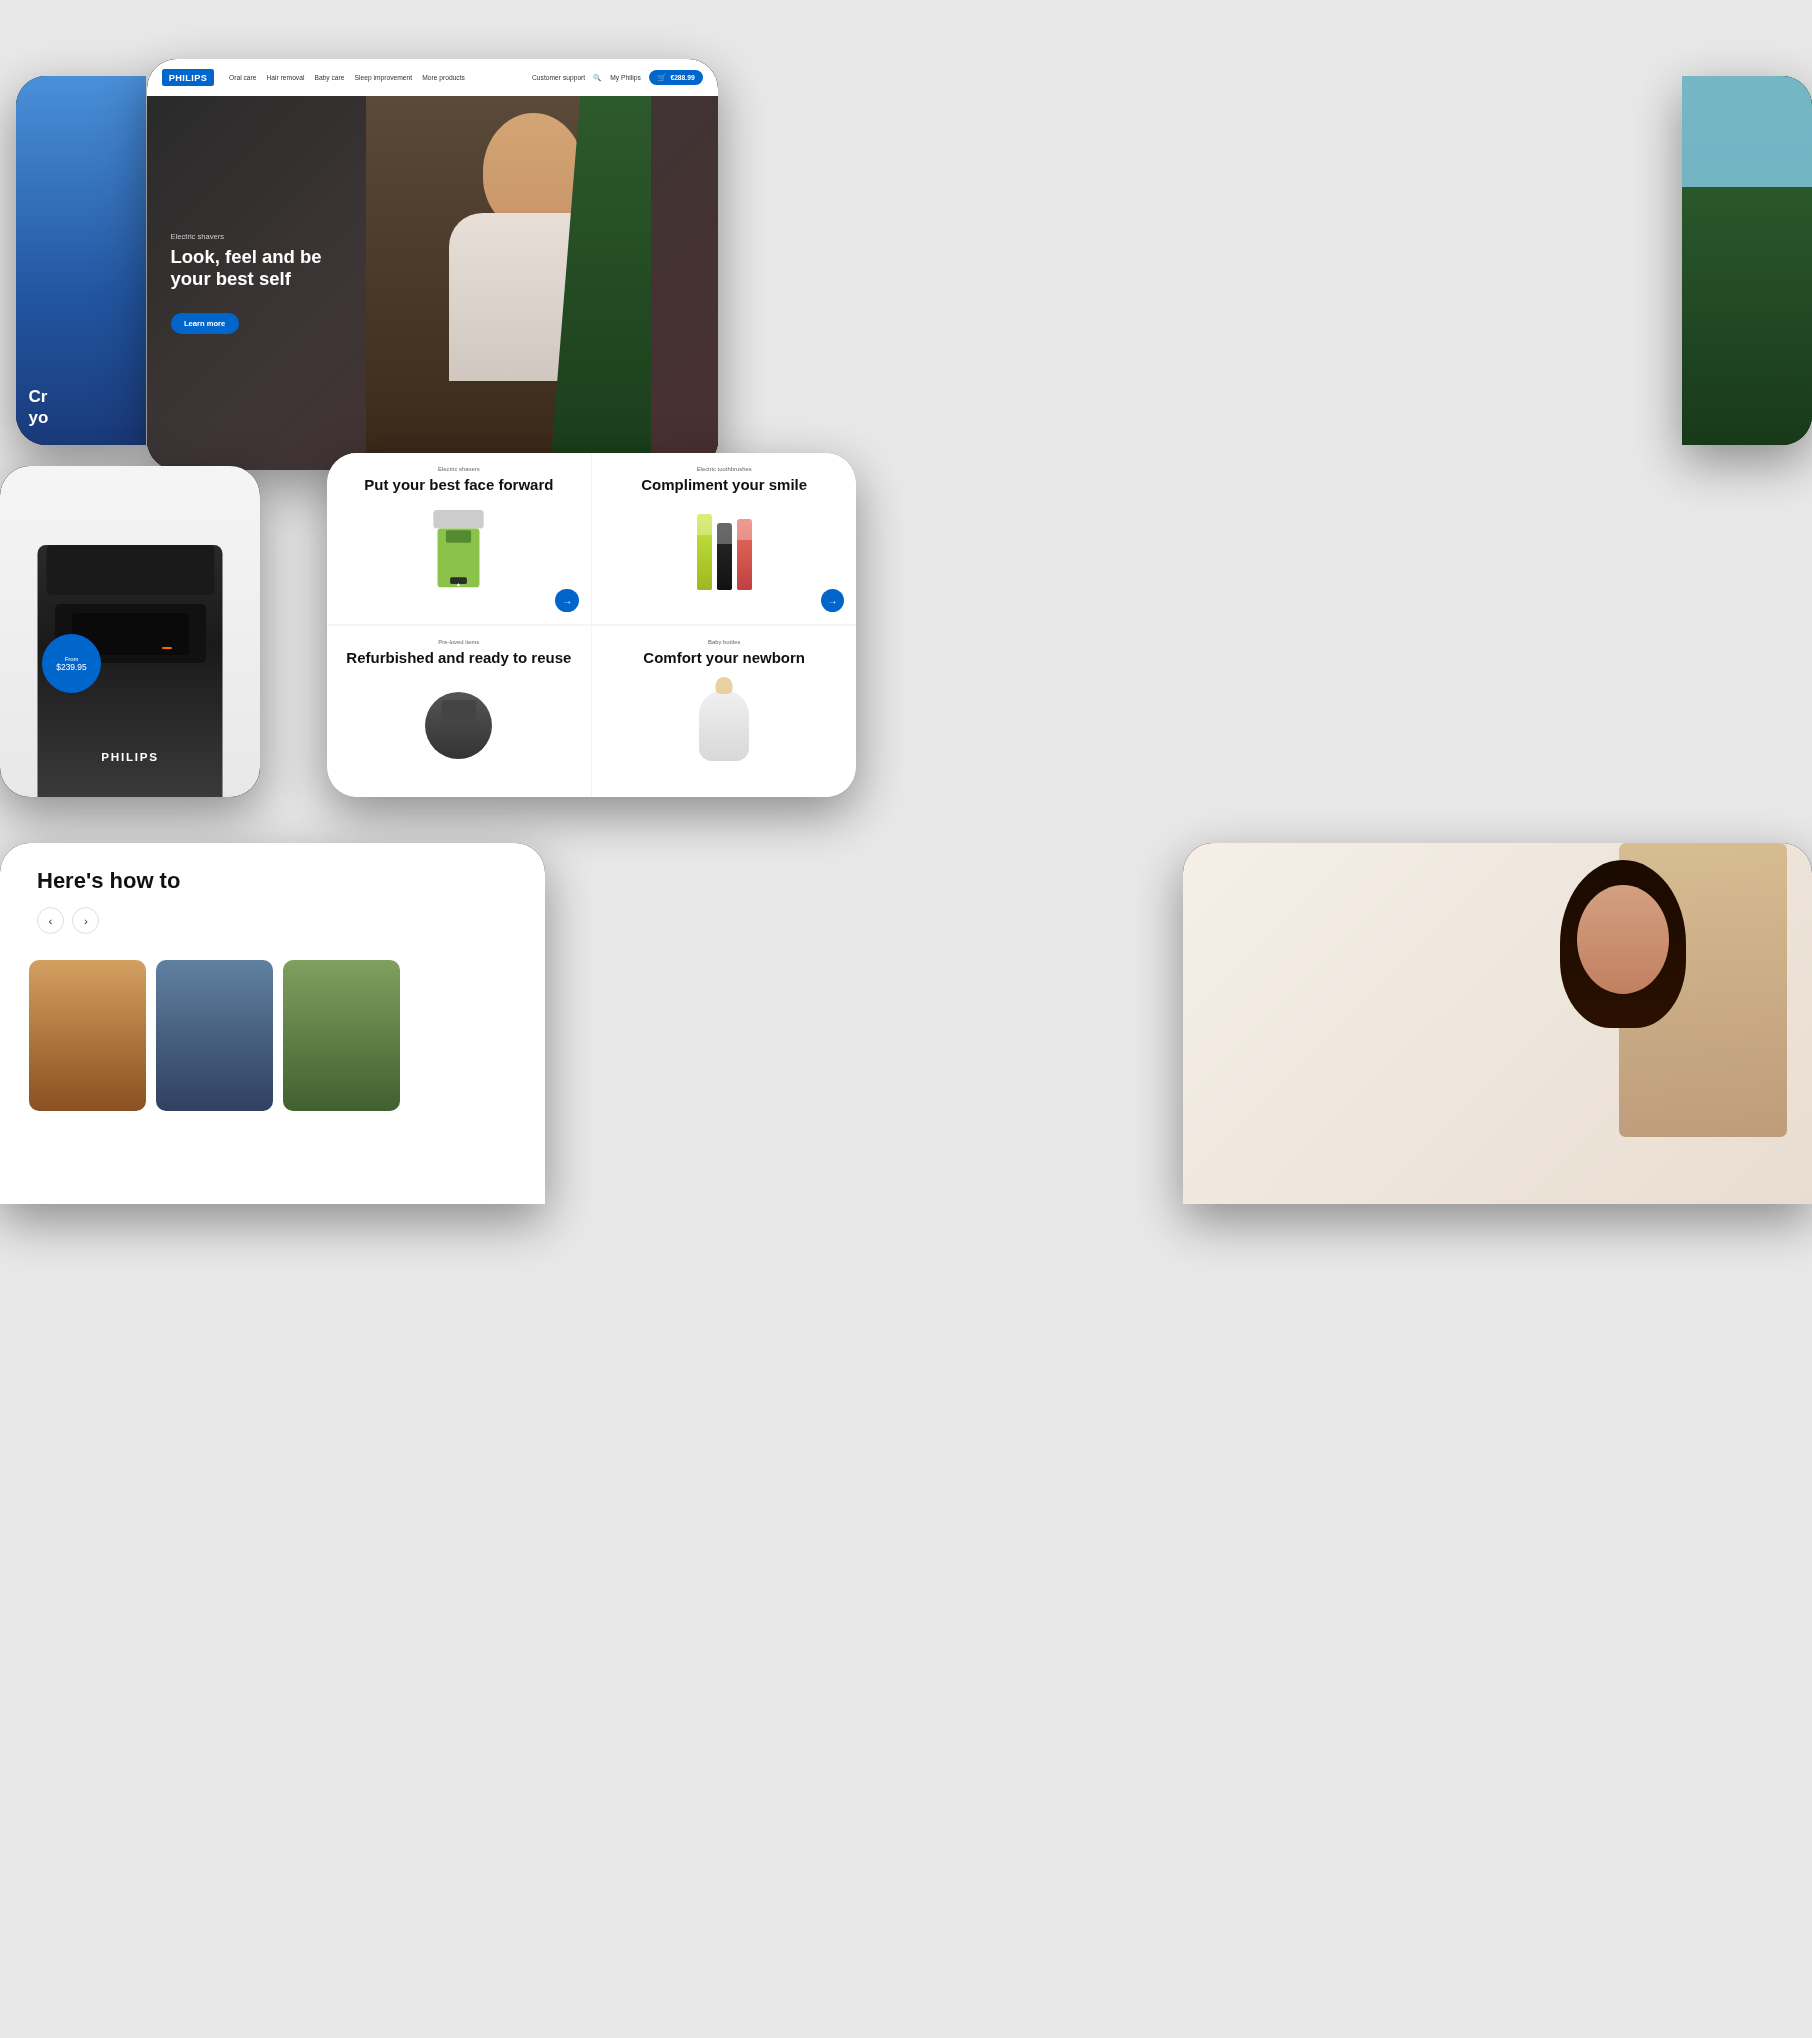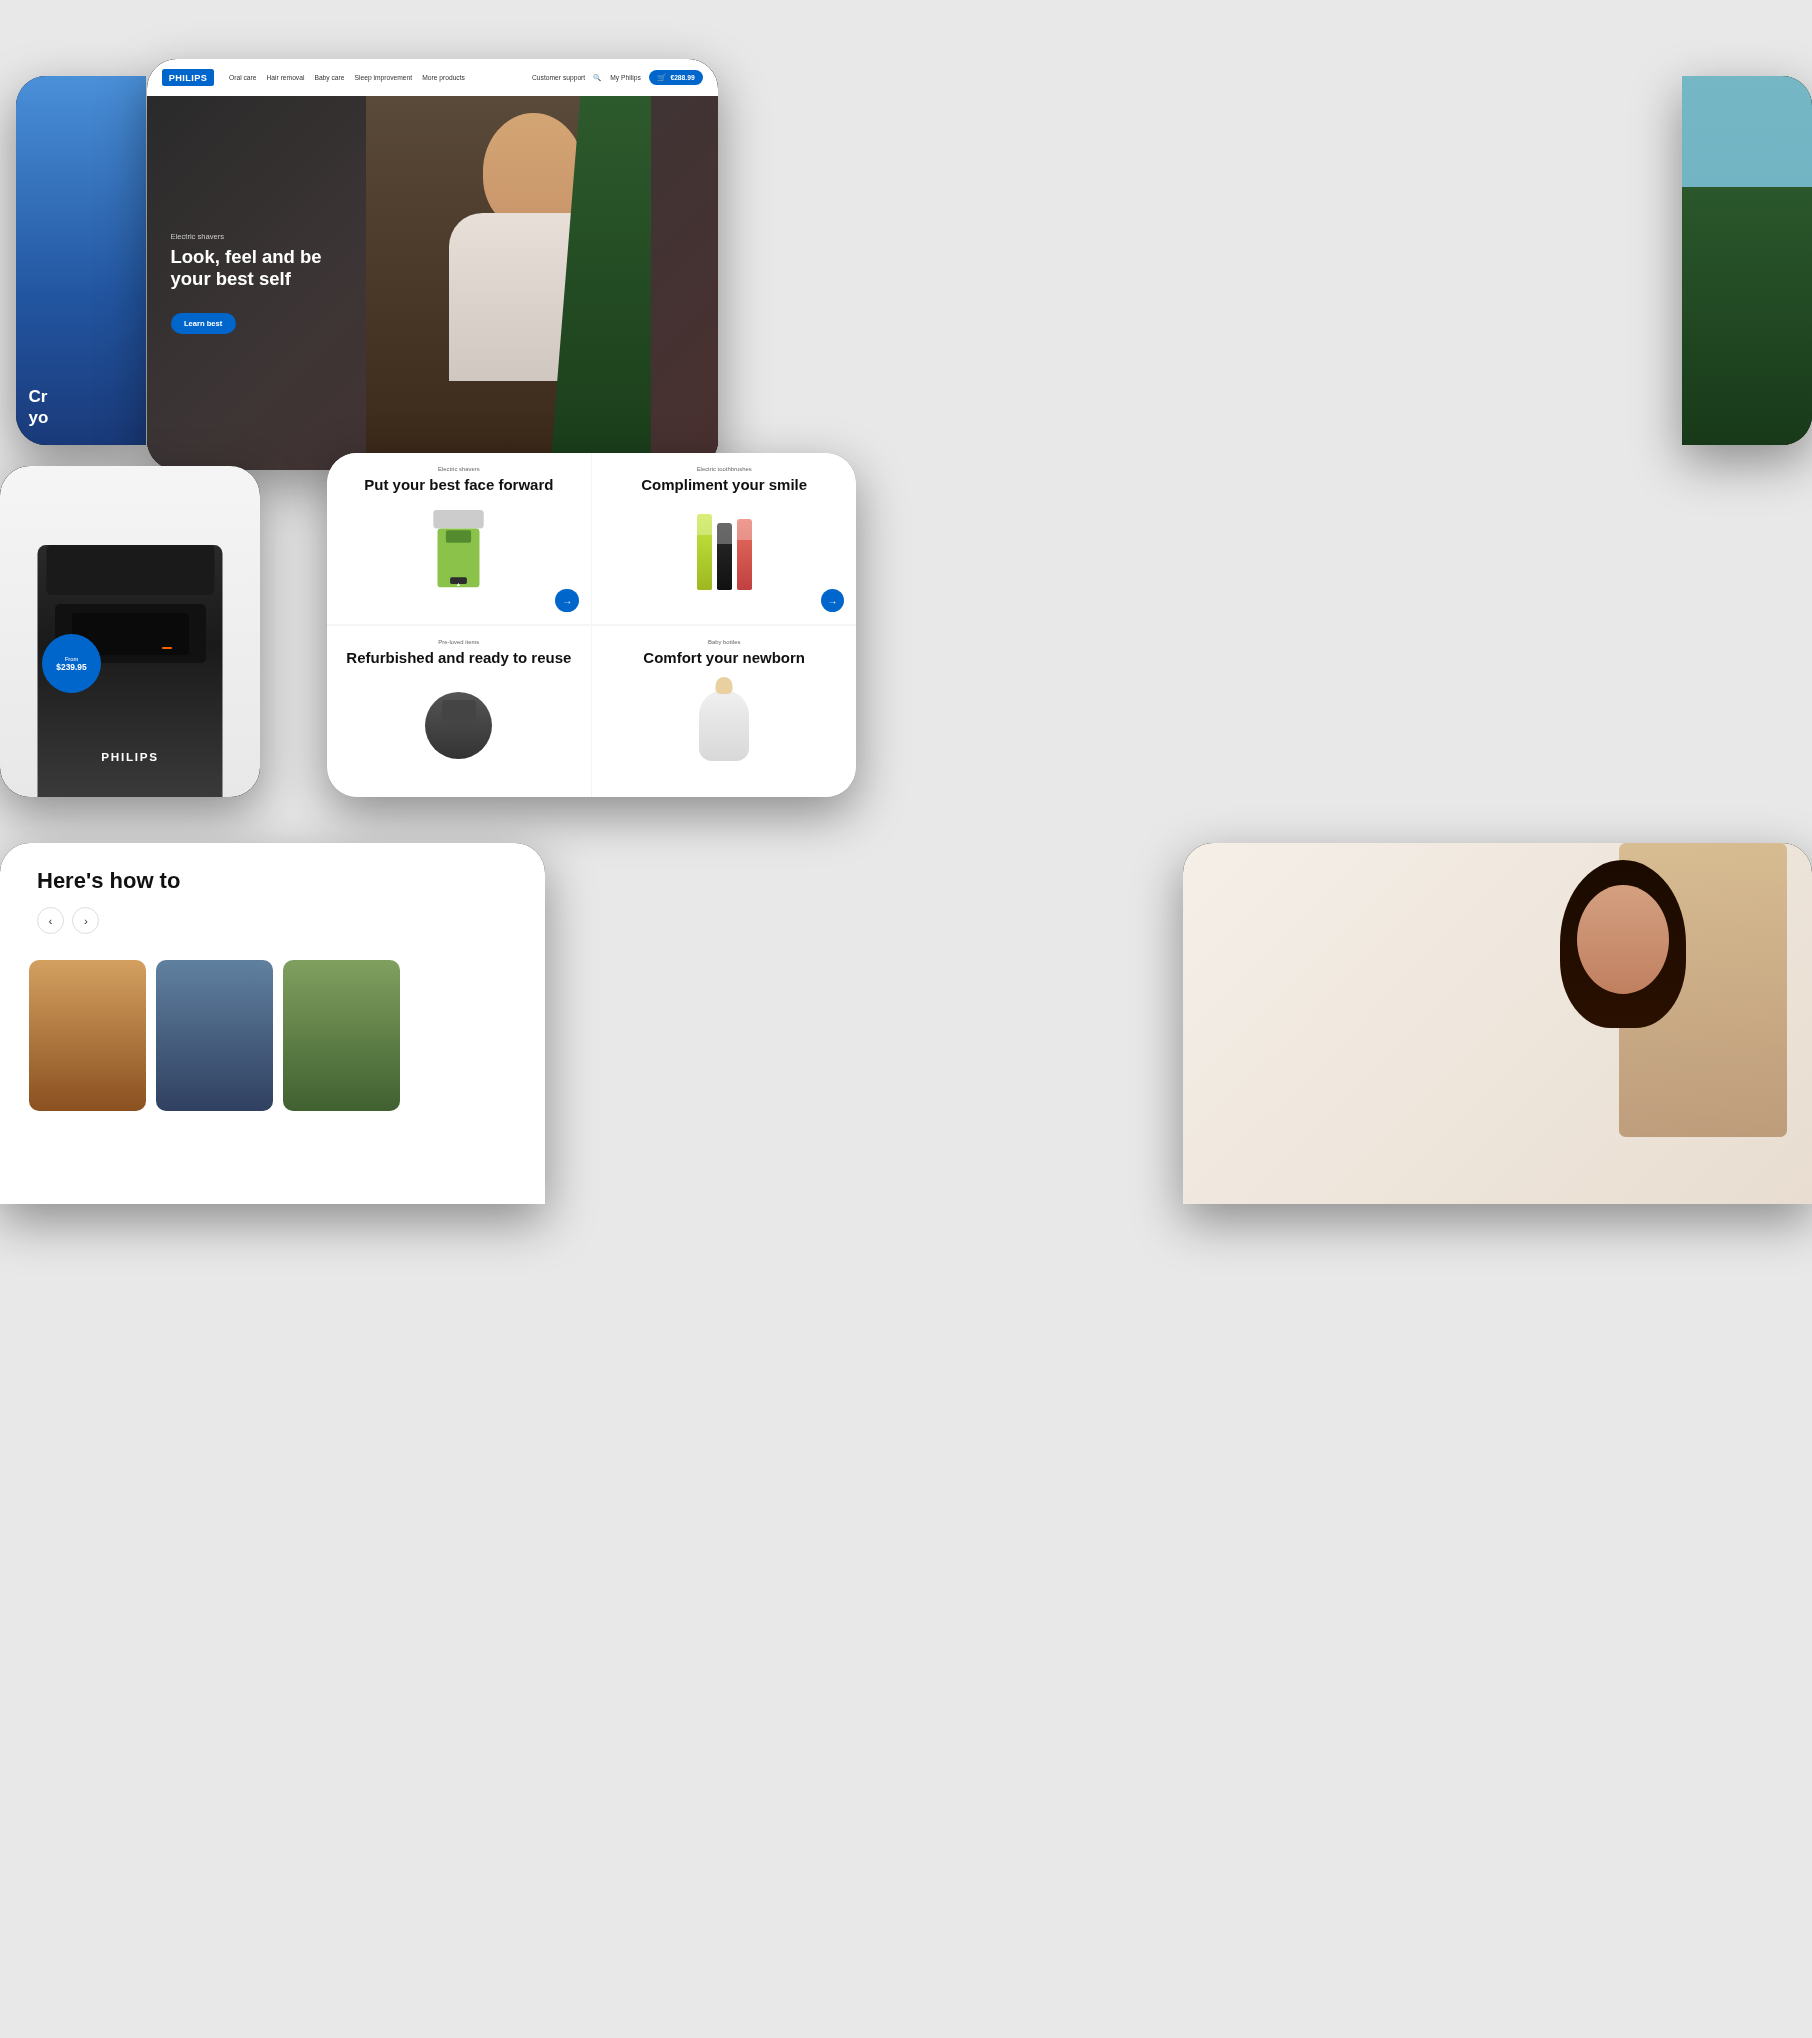--- a/index.html
+++ b/index.html
@@ -305,21 +305,21 @@
       height: 59px;
       display: flex;
       flex-direction: column;
       align-items: center;
       justify-content: center;
       font-size: 6.7px;
       font-weight: 700;
       z-index: 10;
     }
     .price-badge .from { font-size: 5.9px; font-weight: 400; }
-    .price-badge .price { font-size: 8.4px; font-weight: 700; }
+    .price-badge .price { font-size: 8.4px; font-weight: 400; }
 
     
     .device-grid {
       left: 327px;
       top: 453px;
       width: 529px;
       height: 344px;
     }
     .grid-screen {
       width: 100%;
@@ -589,21 +589,21 @@
 
       <div class="hero-bg-figure">
         <div class="person-head"></div>
         <div class="person-body"></div>
         <div class="plant-bg"></div>
       </div>
 
       <div class="hero-content">
         <div class="hero-eyebrow">Electric shavers</div>
         <h1 class="hero-title">Look, feel and be your best self</h1>
-        <button class="learn-more-btn">Learn best</button>
+        <button class="learn-more-btn">Learn more</button>
       </div>
     </div>
 
   </div>
 </div>
 
 <div class="device device-right-phone">
   <div class="screen">
     <div class="forest-trees"></div>
   </div>

